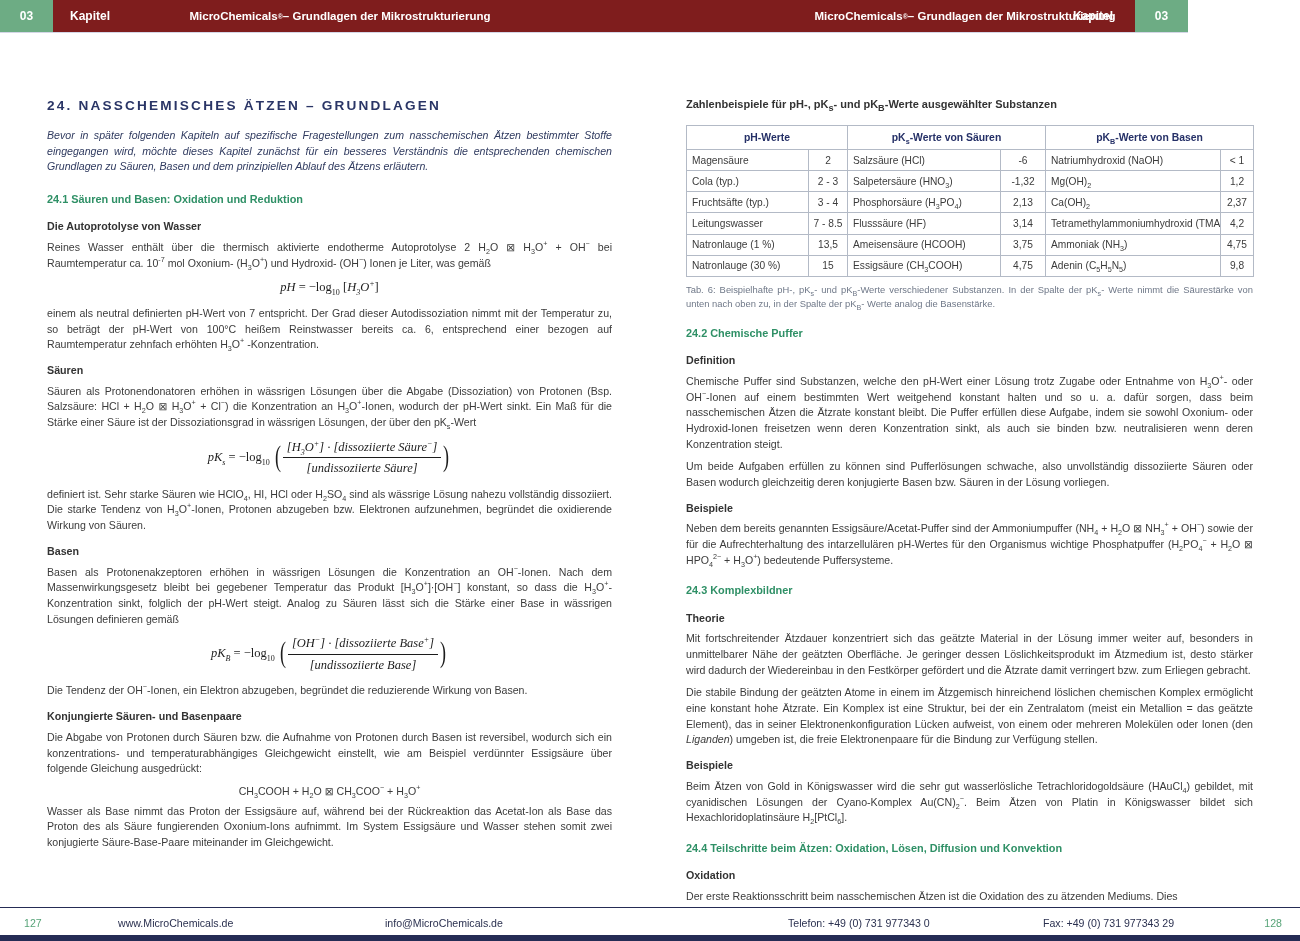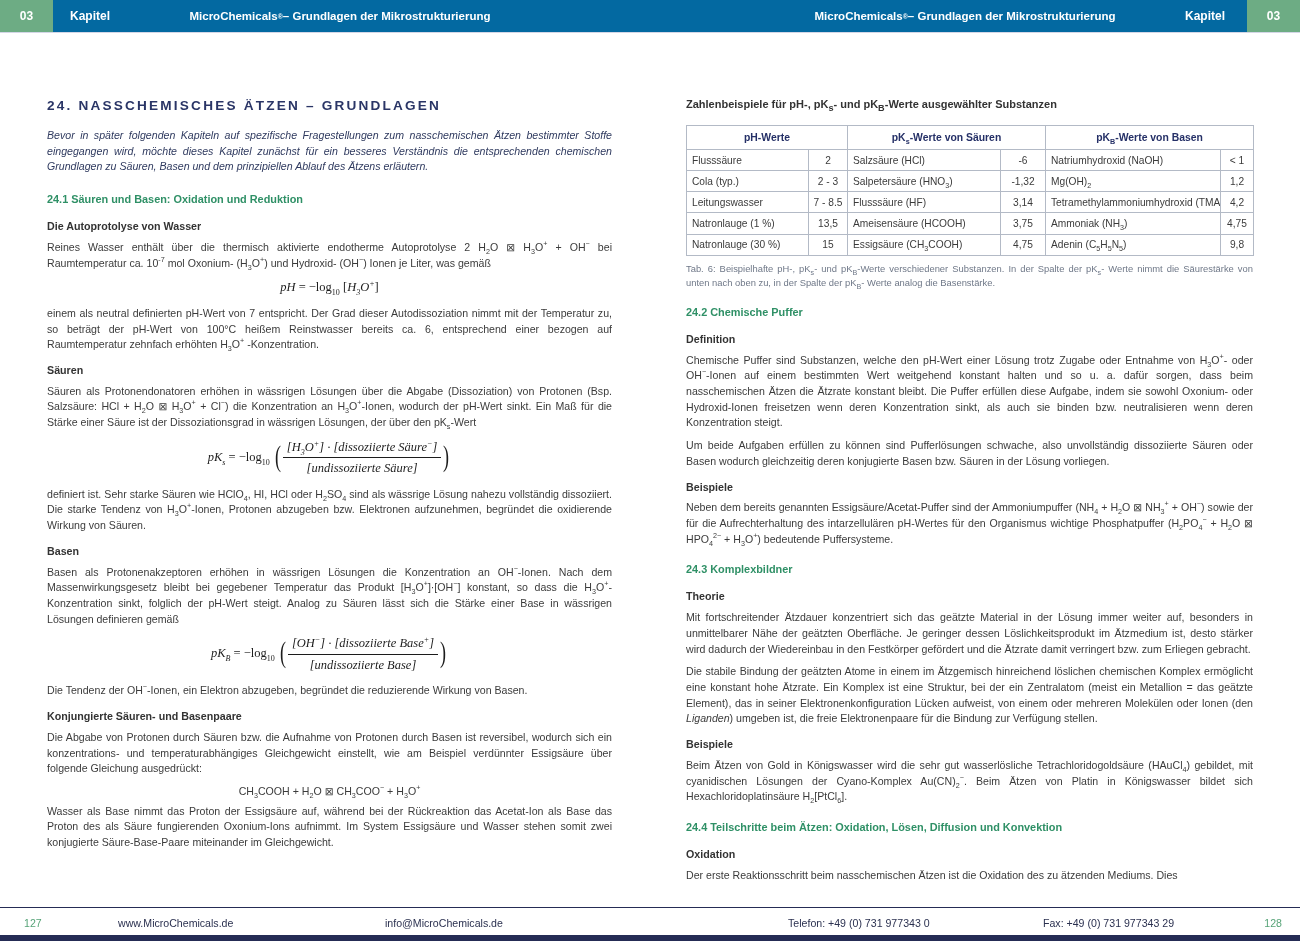--- a/index.html
+++ b/index.html
@@ -1,20 +1,20 @@
 <!DOCTYPE html>
 <html><head>
 <meta charset="utf-8">
 <style>
   html,body{margin:0;padding:0;background:#ffffff;}
   .sheet{position:relative;width:1300px;height:941px;background:#ffffff;overflow:hidden;
          font-family:"Liberation Sans",sans-serif;color:#3b3b3b;}
 
   
-  .topbar{position:absolute;left:0;top:0;width:1300px;height:32px;background:#0369a1;
+  .topbar{position:absolute;left:0;top:0;width:1188px;height:32px;background:#7f1d1d;
           box-shadow:0 1px 0 #d4d6e6;}
   .chip{position:absolute;top:0;width:53px;height:32px;background:#6dac84;color:#ffffff;
         font-size:12px;font-weight:bold;display:flex;align-items:center;justify-content:center;}
   .chip.l{left:0;} .chip.r{right:0;}
   .kap{position:absolute;top:0;height:32px;display:flex;align-items:center;color:#ffffff;
        font-size:12px;font-weight:bold;}
   .kap.l{left:70px;} .kap.r{right:75px;}
   .htitle{position:absolute;top:0;height:32px;display:flex;align-items:center;justify-content:center;
           color:#ffffff;font-size:11.5px;font-weight:bold;}
   .htitle.l{left:150px;width:380px;} .htitle.r{left:770px;width:390px;}
@@ -124,34 +124,42 @@
       </colgroup>
       <thead>
         <tr>
           <th colspan="2">pH-Werte</th>
           <th colspan="2">pK<sub>s</sub>-Werte von Säuren</th>
           <th colspan="2">pK<sub>B</sub>-Werte von Basen</th>
         </tr>
       </thead>
       <tbody>
           <tr>
-            <td class="name">Flusssäure</td>
+            <td class="name">Magensäure</td>
             <td class="val">2</td>
             <td class="name">Salzsäure (HCl)</td>
             <td class="val">-6</td>
             <td class="name">Natriumhydroxid (NaOH)</td>
             <td class="val">&lt; 1</td>
           </tr>
           <tr>
             <td class="name">Cola (typ.)</td>
             <td class="val">2 - 3</td>
             <td class="name">Salpetersäure (HNO<sub>3</sub>)</td>
             <td class="val">-1,32</td>
             <td class="name">Mg(OH)<sub>2</sub></td>
             <td class="val">1,2</td>
+          </tr>
+          <tr>
+            <td class="name">Fruchtsäfte (typ.)</td>
+            <td class="val">3 - 4</td>
+            <td class="name">Phosphorsäure (H<sub>3</sub>PO<sub>4</sub>)</td>
+            <td class="val">2,13</td>
+            <td class="name">Ca(OH)<sub>2</sub></td>
+            <td class="val">2,37</td>
           </tr>
           <tr>
             <td class="name">Leitungswasser</td>
             <td class="val">7 - 8.5</td>
             <td class="name">Flusssäure (HF)</td>
             <td class="val">3,14</td>
             <td class="name">Tetramethylammoniumhydroxid (TMAH)</td>
             <td class="val">4,2</td>
           </tr>
           <tr>

